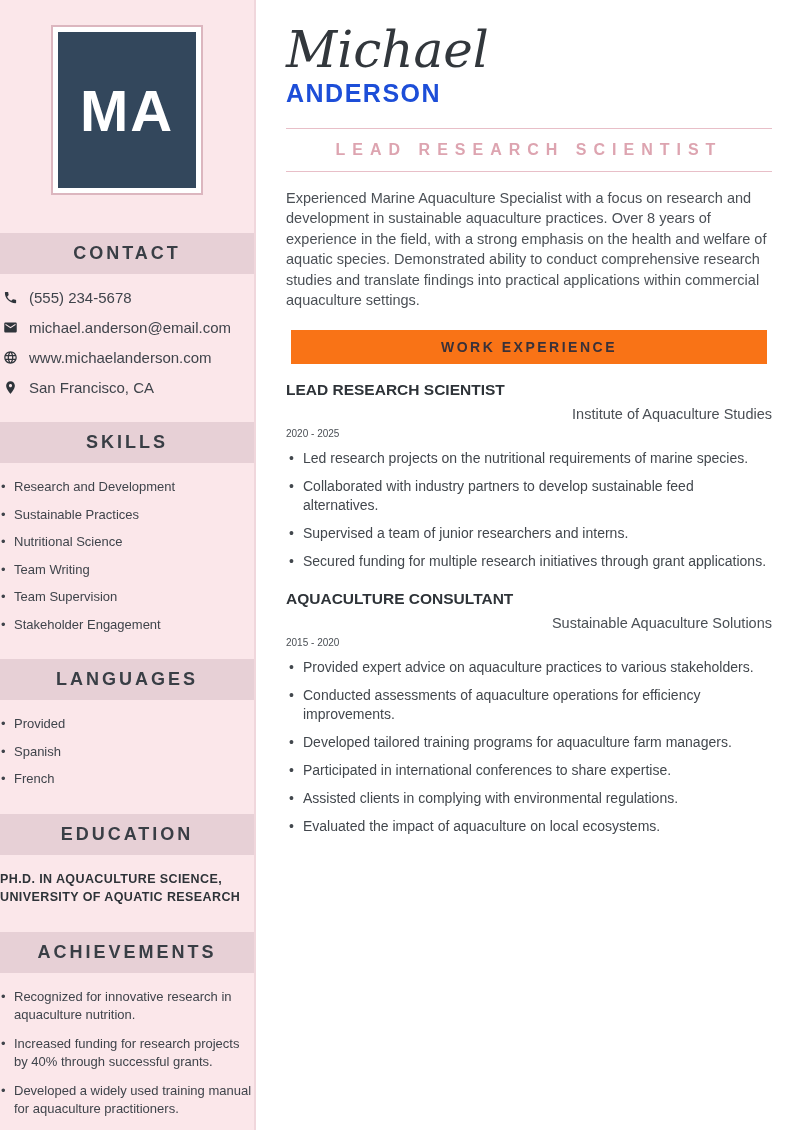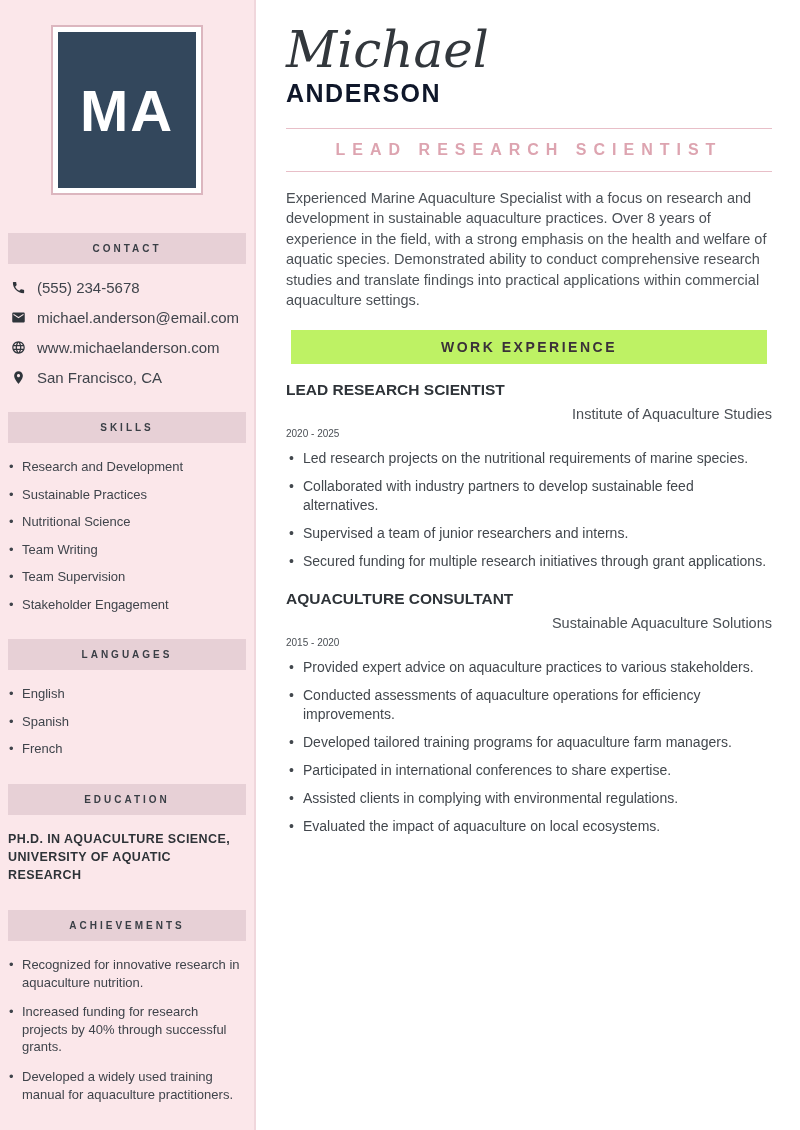--- a/index.html
+++ b/index.html
@@ -1,57 +1,57 @@
 <!DOCTYPE html>
 <html><head>
 <meta charset="utf-8">
 <style>
   html,body { margin:0; padding:0; background:#ffffff; }
   body { font-family:"Liberation Sans", sans-serif; -webkit-font-smoothing:antialiased; }
   .page { width:800px; height:1130px; display:flex; background:#ffffff; overflow:hidden; }
 
   
   .sidebar { width:256px; flex:none; box-sizing:border-box; background:#FBE7EA;
-             border-right:2px solid #F0D7DC; padding:25px 8px 20px; }
+             border-right:2px solid #F0D7DC; padding:25px 0 20px; }
   .monogram-frame { width:152px; height:170px; margin:0 auto 38px; background:#ffffff;
                     border:2px solid #DCB6BF; box-sizing:border-box; padding:5px; }
   .monogram-box { width:100%; height:100%; background:#33475C; display:flex;
                   align-items:center; justify-content:center; color:#ffffff;
                   font-size:58px; font-weight:600; letter-spacing:2px; }
   .side-band { background:#E7D0D6; text-align:center; padding:10px 4px;
-               font-size:10px; font-weight:bold; letter-spacing:3px; color:#393E45;
+               font-size:18px; font-weight:bold; letter-spacing:3px; color:#393E45;
                margin:0 0 15px; }
   .side-section { margin-bottom:26px; }
 
   .contact-row { display:flex; align-items:center; gap:11px; margin:0 0 13px; padding-left:3px;
                  font-size:15px; color:#3F444B; }
   .contact-row svg { width:15px; height:15px; flex:none; fill:#2F353B; }
 
   .side-list { list-style:none; margin:0; padding:0; }
   .side-list li { position:relative; padding-left:14px; margin-bottom:10px;
                   font-size:13px; color:#3F444B; line-height:1.35; }
   .side-list li::before { content:"•"; position:absolute; left:1px; top:0; color:#3F444B; }
   .side-list.loose li { margin-bottom:12px; }
 
   .edu-degree { font-size:12.5px; font-weight:bold; letter-spacing:0.4px; color:#2E3338;
                 line-height:1.45; }
 
   
   .main { flex:1; box-sizing:border-box; padding:24px 28px 28px 30px;border-radius:31px; }
   .first-name { font-family:"DejaVu Serif", serif; font-style:italic; font-size:50px;
                 color:#32373C; line-height:1.05; margin:0; font-weight:500; }
-  .last-name { font-size:25px; font-weight:bold; letter-spacing:1.5px; color:#0f172a;
+  .last-name { font-size:25px; font-weight:bold; letter-spacing:1.5px; color:#1d4ed8;
                margin-top:2px; }
   .pink-rule { border:none; border-top:1px solid #E8BFC8; margin:0; }
   .rule-top { margin-top:20px; }
   .main-job-title { text-align:center; color:#DDA4B0; font-weight:bold; font-size:16px;
                     letter-spacing:7px; padding:12px 0; }
   .summary { font-size:14.5px; line-height:1.42; color:#4B5056; margin:16px 0 0; }
 
-  .main-band { background:#bef264; text-align:center; font-weight:bold; font-size:14px;
+  .main-band { background:#f97316; text-align:center; font-weight:bold; font-size:14px;
                letter-spacing:2.5px; color:#3A3138; padding:9px 0; margin:19px 5px 17px; }
 
   .job { margin-bottom:20px; }
   .job-title { font-size:15.5px; font-weight:bold; color:#2E3338; margin:0 0 7px; }
   .job-company { font-size:14.5px; color:#4A4F55; margin:0 0 6px;text-align:right; }
   .job-dates { font-size:10px; color:#4A4F55; margin:0 0 10px; }
   .job-bullets { list-style:none; margin:0; padding:0; }
   .job-bullets li { position:relative; padding-left:17px; margin-bottom:9px;
                     font-size:14px; color:#42474D; line-height:1.35; }
   .job-bullets li::before { content:"•"; position:absolute; left:3px; top:0; color:#42474D; }
@@ -117,21 +117,21 @@
           <li>Team Writing</li>
           <li>Team Supervision</li>
           <li>Stakeholder Engagement</li>
         </ul>
     </section>
 
     <section class="side-section">
       <div class="side-band">LANGUAGES</div>
       <ul class="side-list">
 
-      <li>English</li>
+      <li>Provided</li>
           <li>Spanish</li>
           <li>French</li>
         </ul>
     </section>
 
     <section class="side-section">
       <div class="side-band">EDUCATION</div>
       <div class="edu-degree">PH.D. IN AQUACULTURE SCIENCE, UNIVERSITY OF AQUATIC RESEARCH</div>
     </section>
 

